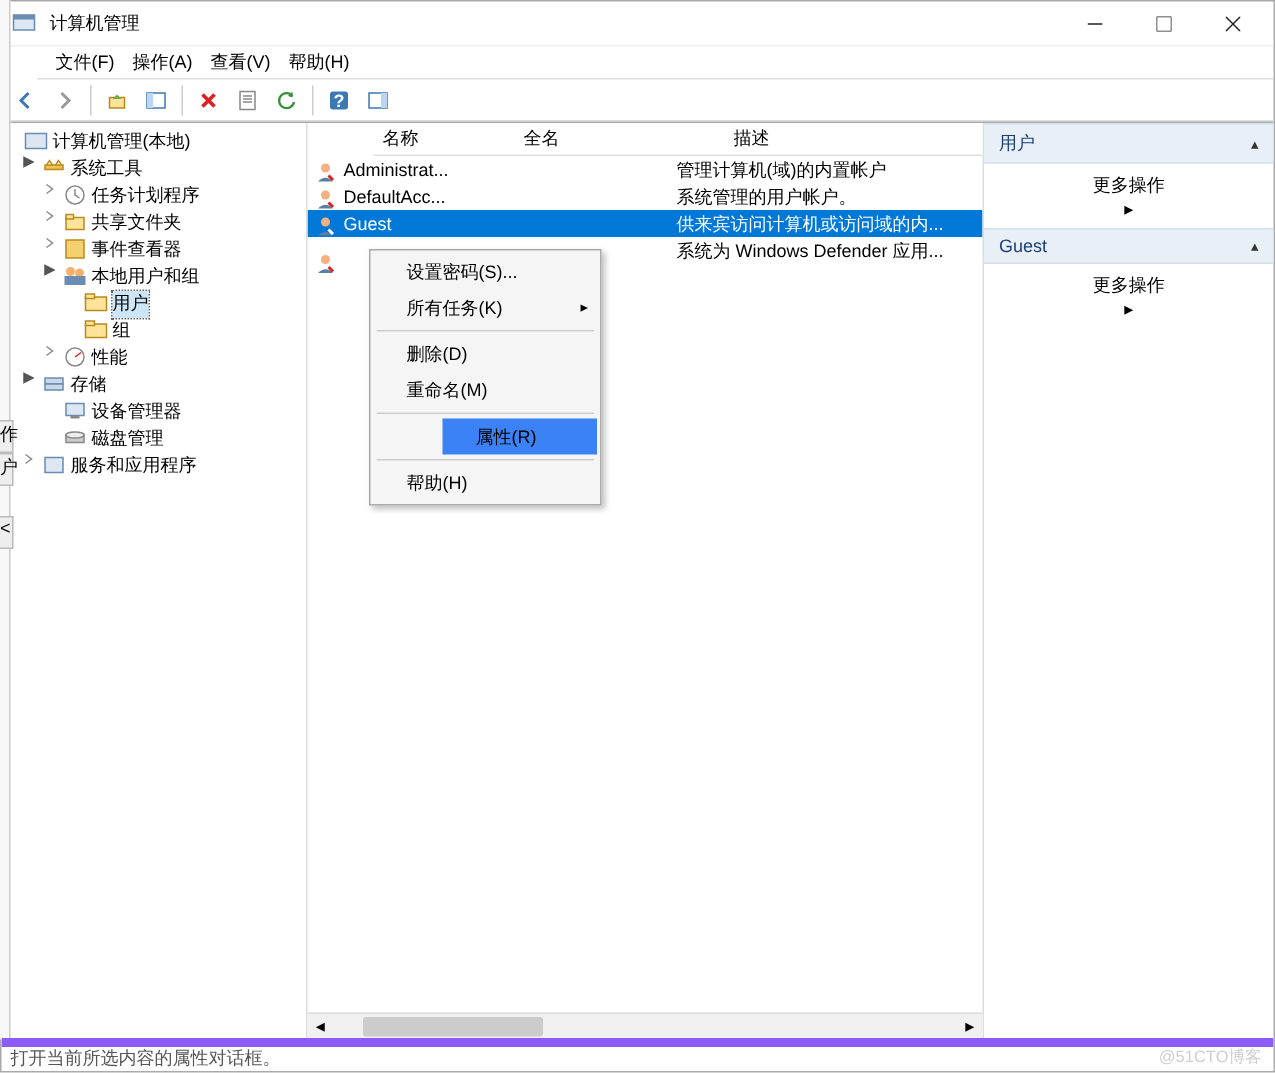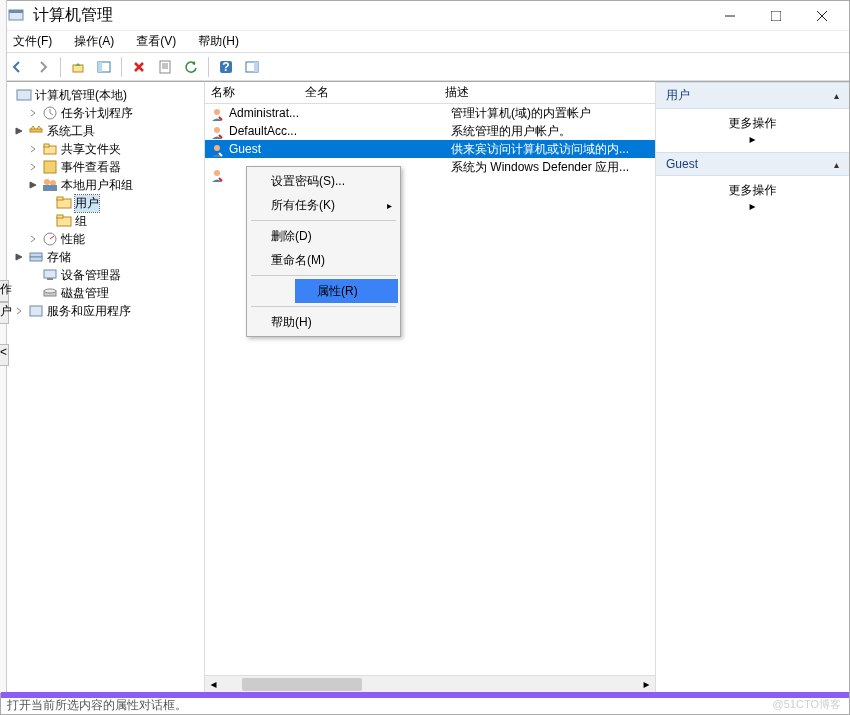--- a/index.html
+++ b/index.html
@@ -1,42 +1,42 @@
 <!DOCTYPE html>
 <html><head>
 <meta charset="utf-8">
 <style>
   * { box-sizing: border-box; font-family: "Microsoft YaHei", "Segoe UI", sans-serif; font-size: 12px; }
   body { margin: 0; background: #fff; width: 850px; height: 715px; display: flex; flex-direction: column; border: 1px solid #aaa; }
   
   .titlebar { height: 30px; display: flex; align-items: center; padding: 0 4px; border-bottom: 1px solid #eee; }
-  .titlebar .title { margin-left: 6px; font-size: 16px; }
+  .titlebar .title { margin-left: 6px; font-size: 12px; }
   .winbtn { width: 46px; height: 30px; display: flex; align-items: center; justify-content: center; }
   .winbtn svg { width: 10px; height: 10px; stroke: #222; stroke-width: 1; fill: none; }
   
-  .menubar { height: 22px; display: flex; align-items: center; padding: 0 6px; border-bottom: 1px solid #ddd; gap: 10px; }
+  .menubar { height: 22px; display: flex; align-items: center; padding: 0 6px; border-bottom: 1px solid #ddd; gap: 0; margin-left: 24px; }
   .menubar span { padding: 2px 6px; }
   
   .toolbar { height: 28px; display: flex; align-items: center; padding: 0 4px; border-bottom: 1px solid #ddd; gap: 2px; }
   .tbtn { width: 24px; height: 24px; display:flex; align-items:center; justify-content:center; border:1px solid transparent; border-radius:2px; }
   .tsep { width:1px; height:20px; background:#ccc; margin:0 3px; }
   
   .main { flex:1; display:flex; border-top:1px solid #aaa; min-height:0; }
   .panel { border-right:1px solid #ddd; overflow:auto; }
   .tree { width:196px; padding:4px 2px; position:relative; }
   .center { flex:1; display:flex; flex-direction:column; min-width:0; position:relative; }
   .actions { width:194px; border-left:1px solid #ddd; }
   
-  .trow { display:flex; align-items:center; height:18px; padding-left: calc(var(--d,0)*14px + 2px); white-space:nowrap; }
+  .trow { display:flex; height:18px; padding-left: calc(var(--d,0)*14px + 2px); white-space:nowrap; }
   .caret { width:12px; display:inline-flex; justify-content:center; }
   .caret svg { width:8px; height:8px; stroke:#555; fill:none; }
   .ticon { width:16px; height:16px; margin:0 3px; display:inline-flex; align-items:center; justify-content:center;}
   .trow.sel .tlabel { background:#cde6f7; outline:1px dotted #666; }
   
-  .colheaders { height:22px; display:flex; align-items:center; border-bottom:1px solid #ddd; background:#fff; }
+  .colheaders { height:22px; display:flex; align-items:center; border-bottom:1px solid #ddd; background:#fff;margin-left:44px; }
   .ch { padding:4px 6px; border-right:1px solid transparent; }
   .list { flex:1; position:relative; overflow:hidden; }
   .lrow { height:18px; display:flex; align-items:center; }
   .lrow.sel { background:#0078d7; color:#fff; }
   .c-name { width:100px; padding-left:24px; position:relative; }
   .c-name .uicon { position:absolute; left:4px; top:1px; }
   .c-full { width:140px; }
   .c-desc { flex:1; padding-left:6px; }
   .hscroll { height:17px; border-top:1px solid #ddd; background:#f0f0f0; display:flex; align-items:center; }
   .hscroll .thumb { width:120px; height:13px; background:#ccc; margin-left:20px; border-radius:2px;}
@@ -164,48 +164,48 @@
 
   <div class="panel tree" style="margin-left:8px;">
     <div class="trow" style="--d:0">
         <span class="ticon">
           <svg viewBox="0 0 16 16">
             <rect x="1" y="3" width="14" height="10" fill="#dce7f3" stroke="#6a8cb0"></rect>
           </svg>
         </span>
         <span class="tlabel">计算机管理(本地)</span>
       </div>
-    <div class="trow" style="--d:1">
-        <span class="caret">
-          <svg viewBox="0 0 8 8">
-            <path d="M2 1 L6 4 L2 7" stroke="#888" fill="none"></path>
-          </svg>
-        </span>
-        <span class="ticon">
-          <svg viewBox="0 0 16 16">
-            <circle cx="8" cy="8" r="6" fill="#fff" stroke="#888"></circle>
-            <path d="M8 4 L8 8 L11 10" stroke="#888" fill="none"></path>
-          </svg>
-        </span>
-        <span class="tlabel">任务计划程序</span>
-      </div>
     <div class="trow" style="--d:0">
         <span class="caret">
           <svg viewBox="0 0 8 8">
             <path d="M1 1 L7 4 L1 7 Z" fill="#555"></path>
           </svg>
         </span>
         <span class="ticon">
           <svg viewBox="0 0 16 16">
             <rect x="2" y="6" width="12" height="3" fill="#f2c14e" stroke="#b88b1e"></rect>
             <path d="M3 6 L5 3 L7 6" stroke="#b88b1e" fill="none"></path>
             <path d="M9 6 L11 3 L13 6" stroke="#b88b1e" fill="none"></path>
           </svg>
         </span>
         <span class="tlabel">系统工具</span>
+      </div>
+    <div class="trow" style="--d:1">
+        <span class="caret">
+          <svg viewBox="0 0 8 8">
+            <path d="M2 1 L6 4 L2 7" stroke="#888" fill="none"></path>
+          </svg>
+        </span>
+        <span class="ticon">
+          <svg viewBox="0 0 16 16">
+            <circle cx="8" cy="8" r="6" fill="#fff" stroke="#888"></circle>
+            <path d="M8 4 L8 8 L11 10" stroke="#888" fill="none"></path>
+          </svg>
+        </span>
+        <span class="tlabel">任务计划程序</span>
       </div>
     <div class="trow" style="--d:1">
         <span class="caret">
           <svg viewBox="0 0 8 8">
             <path d="M2 1 L6 4 L2 7" stroke="#888" fill="none"></path>
           </svg>
         </span>
         <span class="ticon">
           <svg viewBox="0 0 16 16">
             <rect x="2" y="5" width="12" height="8" fill="#ffe39b" stroke="#b88b1e"></rect>

